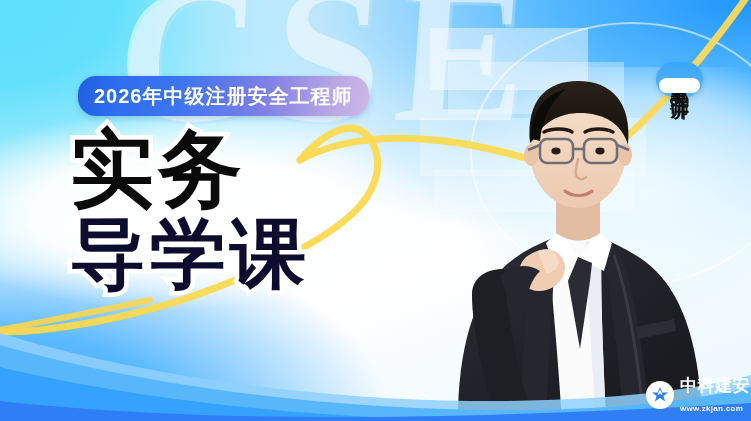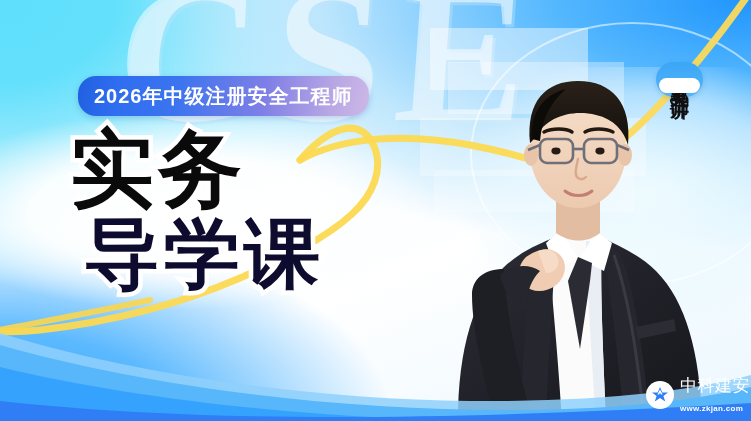--- a/index.html
+++ b/index.html
@@ -105,21 +105,20 @@
     line-height:.98;
     letter-spacing:4px;
     color:#0a0a0a;
     -webkit-text-stroke:9px #ffffff;
     paint-order:stroke fill;
     white-space:nowrap;
     font-family:"DejaVu Sans","Liberation Sans",sans-serif;
   }
   .hl-row-2{
     font-size:76px;
-    margin-left:14px;
     color:#0d0b2e;
   }
 
   
   .portrait{
     position:absolute;
     left:400px;bottom:0;
     width:320px;height:402px;
   }
 
@@ -170,21 +169,21 @@
     box-sizing:border-box;
   }
   .logo-mark{
     width:28px;height:28px;flex:0 0 28px;
     border-radius:50%;
     background:#ffffff;
     display:flex;align-items:center;justify-content:center;
   }
   .logo-text{display:flex;flex-direction:column;line-height:1;}
   .logo-name{
-    color:#ffffff;font-size:17px;font-weight:400;letter-spacing:.5px;
+    color:#ffffff;font-size:17px;font-weight:700;letter-spacing:.5px;
   }
   .logo-url{
     color:#ffffff;font-size:8px;font-weight:700;letter-spacing:.3px;margin-top:11px;
   }
 </style>
 </head>
 <body>
 
 <div id="poster">
 

